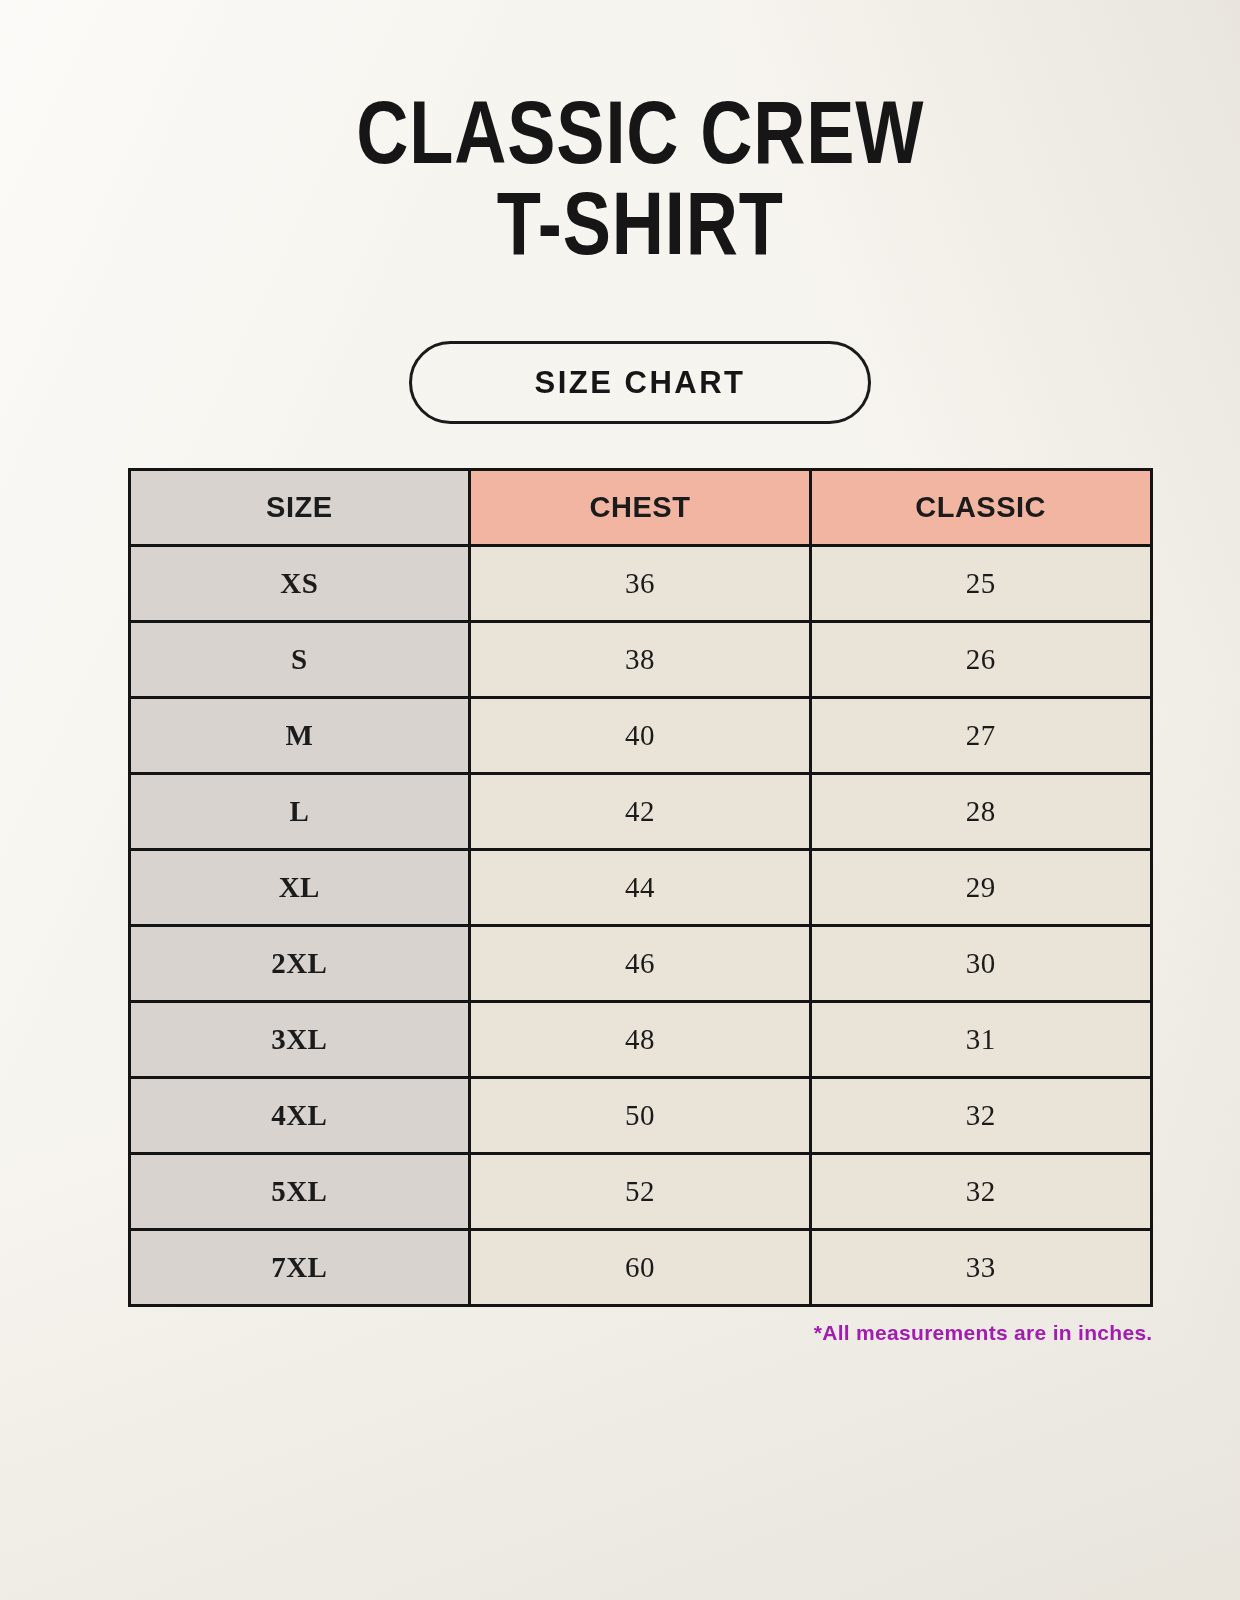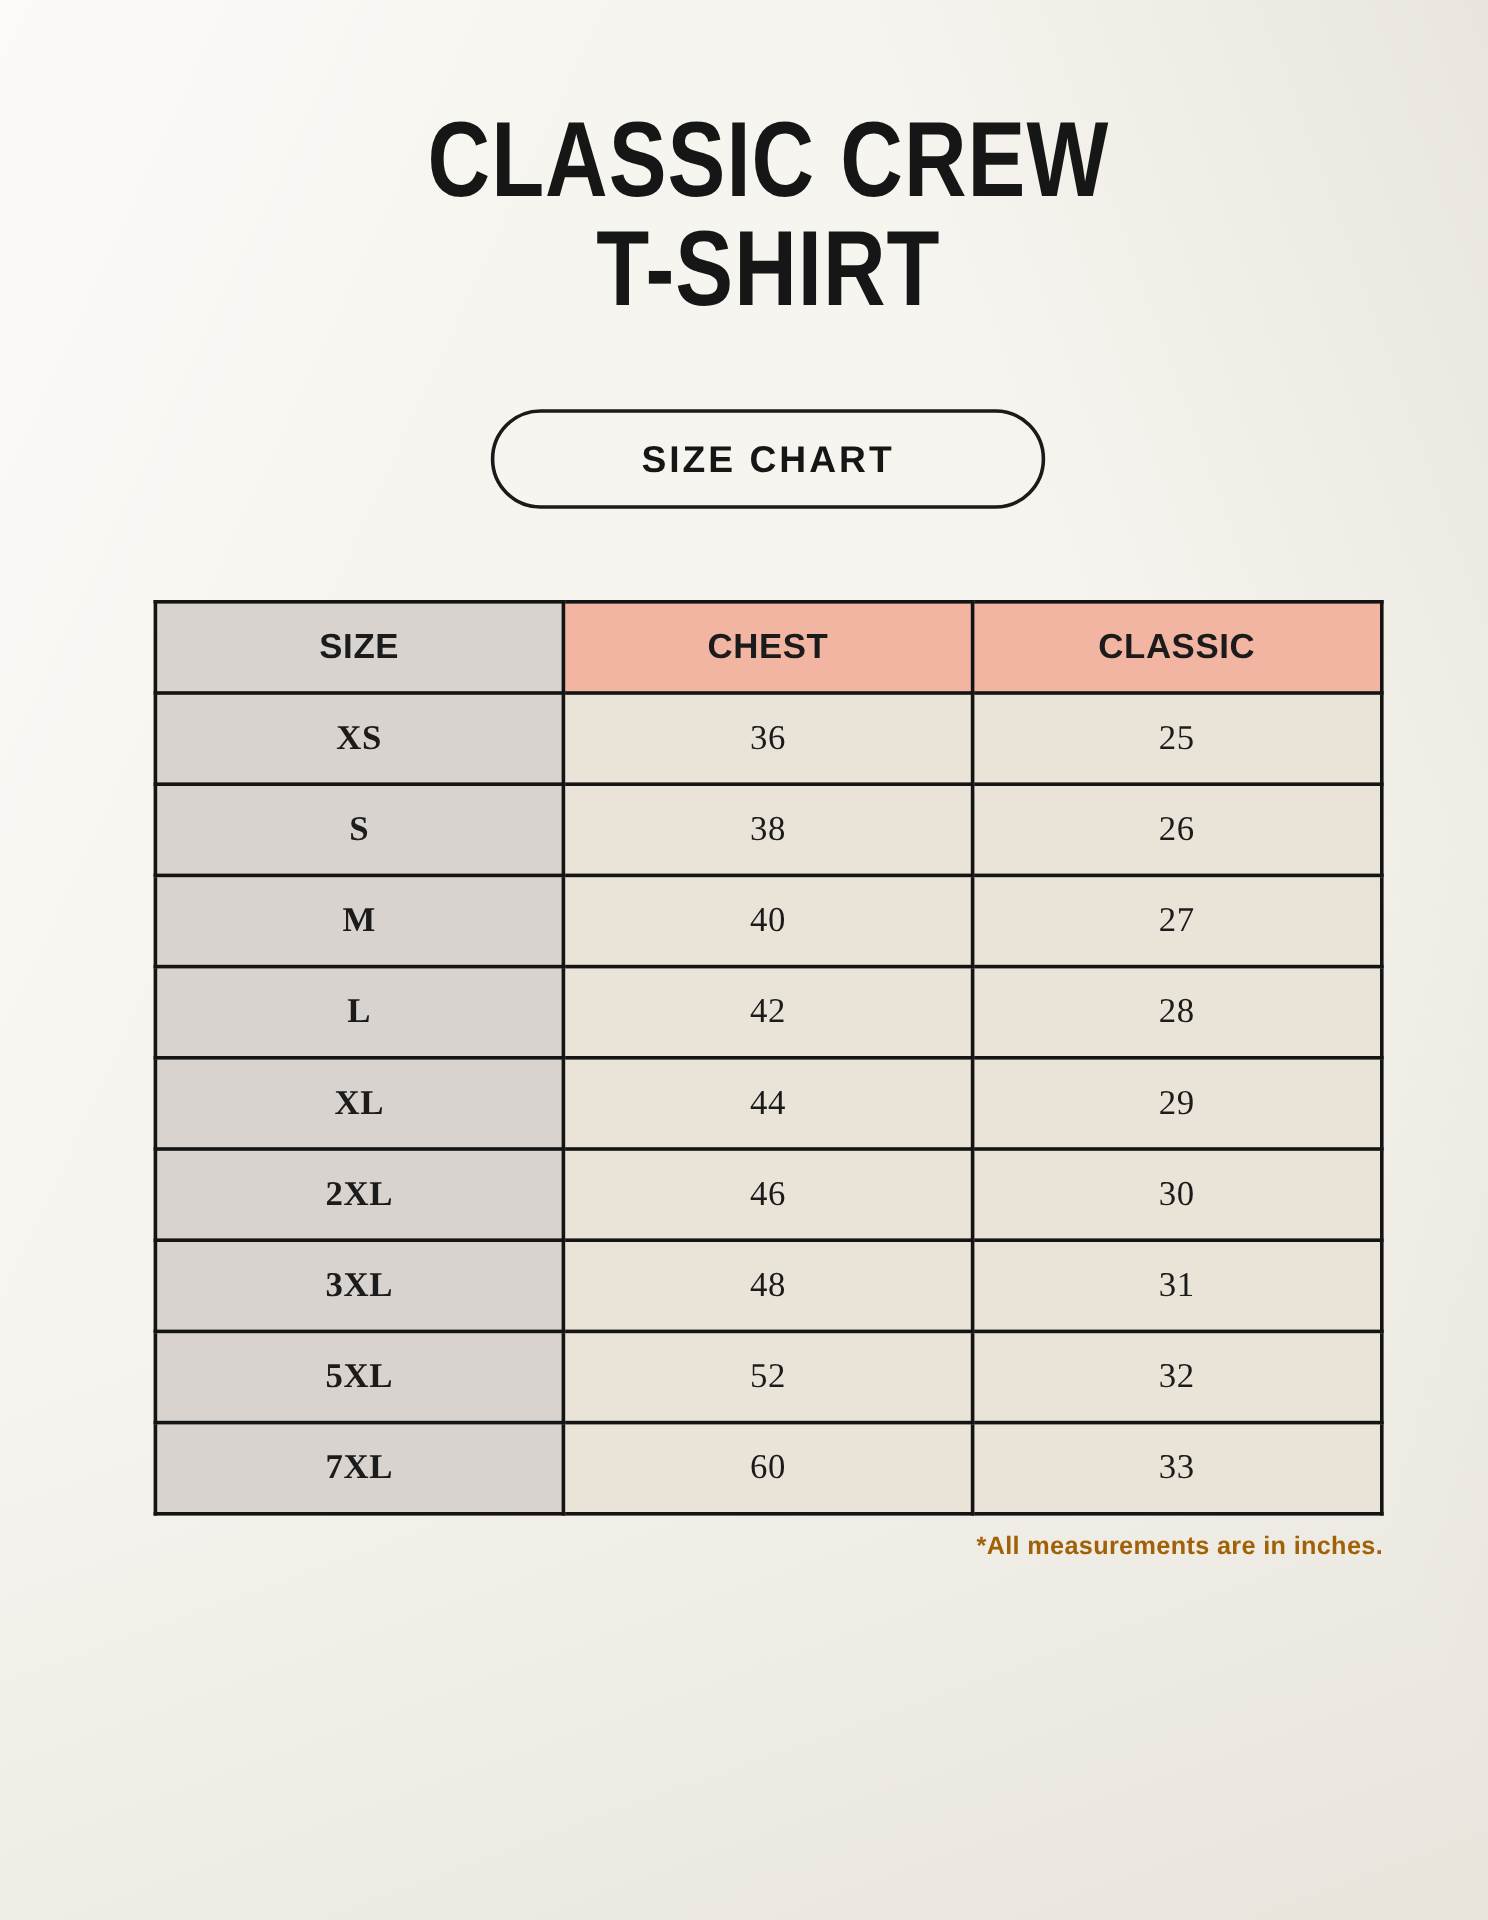--- a/index.html
+++ b/index.html
@@ -57,21 +57,21 @@
     font-weight: 700;
     font-size: 31px;
     letter-spacing: 2.5px;
     color: #161616;
     cursor: pointer;
     text-align: center;
   }
 
   
   .table-wrap {
-    margin-top: 76px;
+    margin-top: 44px;
     width: 1025px;
     border-radius: 26px;
   }
 
   table {
     width: 100%;
     border-collapse: collapse;
     table-layout: fixed;
   }
 
@@ -92,21 +92,21 @@
   tbody td.col-size { background: #d8d3ce; font-weight: 700; }
 
   
   .note {
     width: 1025px;
     margin-top: 14px;
     text-align: right;
     font-weight: 700;
     font-size: 21px;
     letter-spacing: 0.3px;
-    color: #a16207;
+    color: #a21caf;
   }
 </style>
 </head>
 <body>
 
 <div class="page">
 
   <h1 class="title">
     <span>CLASSIC CREW</span>
     <span>T-SHIRT</span>
@@ -155,20 +155,25 @@
             <td class="col-size">2XL</td>
             <td>46</td>
             <td>30</td>
           </tr>
           <tr>
             <td class="col-size">3XL</td>
             <td>48</td>
             <td>31</td>
           </tr>
           <tr>
+            <td class="col-size">4XL</td>
+            <td>50</td>
+            <td>32</td>
+          </tr>
+          <tr>
             <td class="col-size">5XL</td>
             <td>52</td>
             <td>32</td>
           </tr>
           <tr>
             <td class="col-size">7XL</td>
             <td>60</td>
             <td>33</td>
           </tr>
         </tbody>

